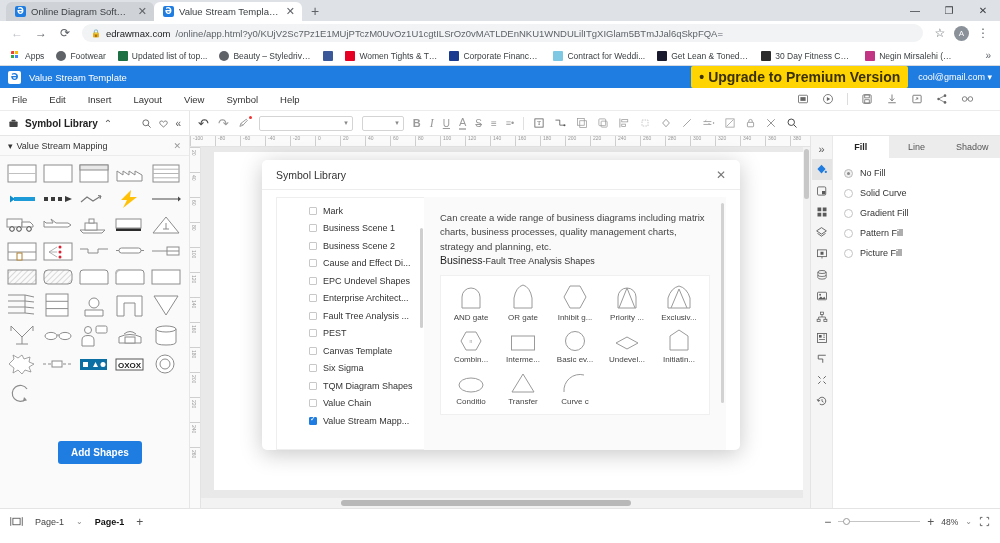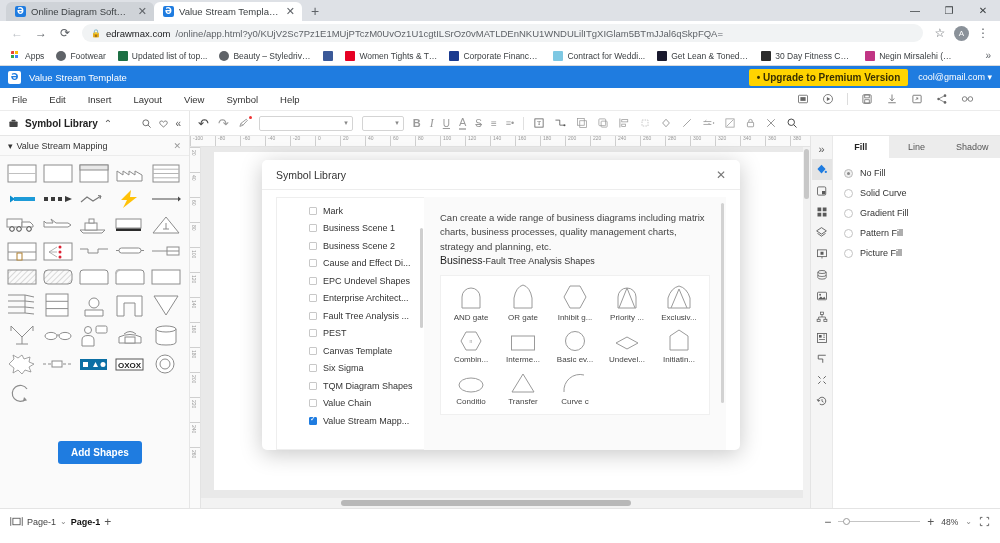--- a/index.html
+++ b/index.html
@@ -68,21 +68,21 @@
   .fav.circ { border-radius: 50%; }
   .bm-overflow { margin-left: auto; color: #5f6368; font-size: 10px; padding-right: 4px; cursor: pointer; }
 
   
   .ed-header { height: 22px; background: #1f7ce0; display: flex; align-items: center; padding: 0 8px; color: #fff; }
   .ed-logo { width: 13px; height: 13px; border-radius: 2px; background: #fff; color: #1f7ce0;
              font-weight: bold; font-size: 9px; display: flex; align-items: center; justify-content: center;
              margin-right: 8px; font-family: "DejaVu Sans", sans-serif; }
   .ed-title { font-size: 9.5px; }
   .ed-right { margin-left: auto; display: flex; align-items: center; gap: 10px; }
-  .upgrade { background: #ffd400; color: #3a3000; font-size: 10px; font-weight: bold;
+  .upgrade { background: #ffd400; color: #3a3000; font-size: 14px; font-weight: bold;
              padding: 3px 8px; border-radius: 2px; cursor: pointer; }
   .acct { font-size: 9px; cursor: pointer; }
 
   .ed-menubar { height: 23px; background: #fff; display: flex; align-items: center; padding: 0 8px;
                 border-bottom: 1px solid #ececec; }
   .menu-item { font-size: 9.5px; color: #333; padding: 0 11px; cursor: pointer; }
   .menu-right { margin-left: auto; display: flex; align-items: center; gap: 13px; padding-right: 18px; }
   .mico { color: #666; font-size: 11px; cursor: pointer; display: flex; align-items: center; }
   .mdiv { width: 1px; height: 12px; background: #dcdcdc; }
 
@@ -146,21 +146,21 @@
   .rp-body { padding: 10px 11px; }
   .radio-row { display: flex; align-items: center; gap: 7px; margin-bottom: 10px; cursor: pointer; }
   .radio { width: 9px; height: 9px; border-radius: 50%; border: 1px solid #c4c4c4; background: #fff; flex: none; }
   .radio.on { background: #efefef; border-color: #bbb; position: relative; }
   .radio.on::after { content: ""; position: absolute; left: 2px; top: 2px; width: 3px; height: 3px;
                      border-radius: 50%; background: #8a8a8a; }
   .radio-lbl { font-size: 9px; color: #333; }
 
   
   .statusbar { height: 26px; border-top: 1px solid #e4e4e4; background: #fff;
-               display: flex; align-items: center; padding: 0 10px; gap: 4px; }
+               display: flex; align-items: center; padding: 0 10px; gap: 12px; }
   .sb-ico { color: #555; font-size: 11px; cursor: pointer; display: flex; align-items: center; }
   .sb-page { font-size: 9px; color: #444; cursor: pointer; }
   .sb-chev { font-size: 8px; color: #888; cursor: pointer; }
   .sb-tab { font-size: 9px; color: #111; font-weight: bold; cursor: pointer; }
   .sb-plus { font-size: 12px; color: #555; cursor: pointer; }
   .sb-right { margin-left: auto; display: flex; align-items: center; gap: 7px; }
   .zoomtrack { width: 82px; height: 1px; background: #c5c5c5; position: relative; }
   .zoomknob { position: absolute; left: 5px; top: -3px; width: 7px; height: 7px; border-radius: 50%;
               background: #fff; border: 1px solid #9a9a9a; cursor: pointer; }
   .zoomval { font-size: 8.5px; color: #444; }

